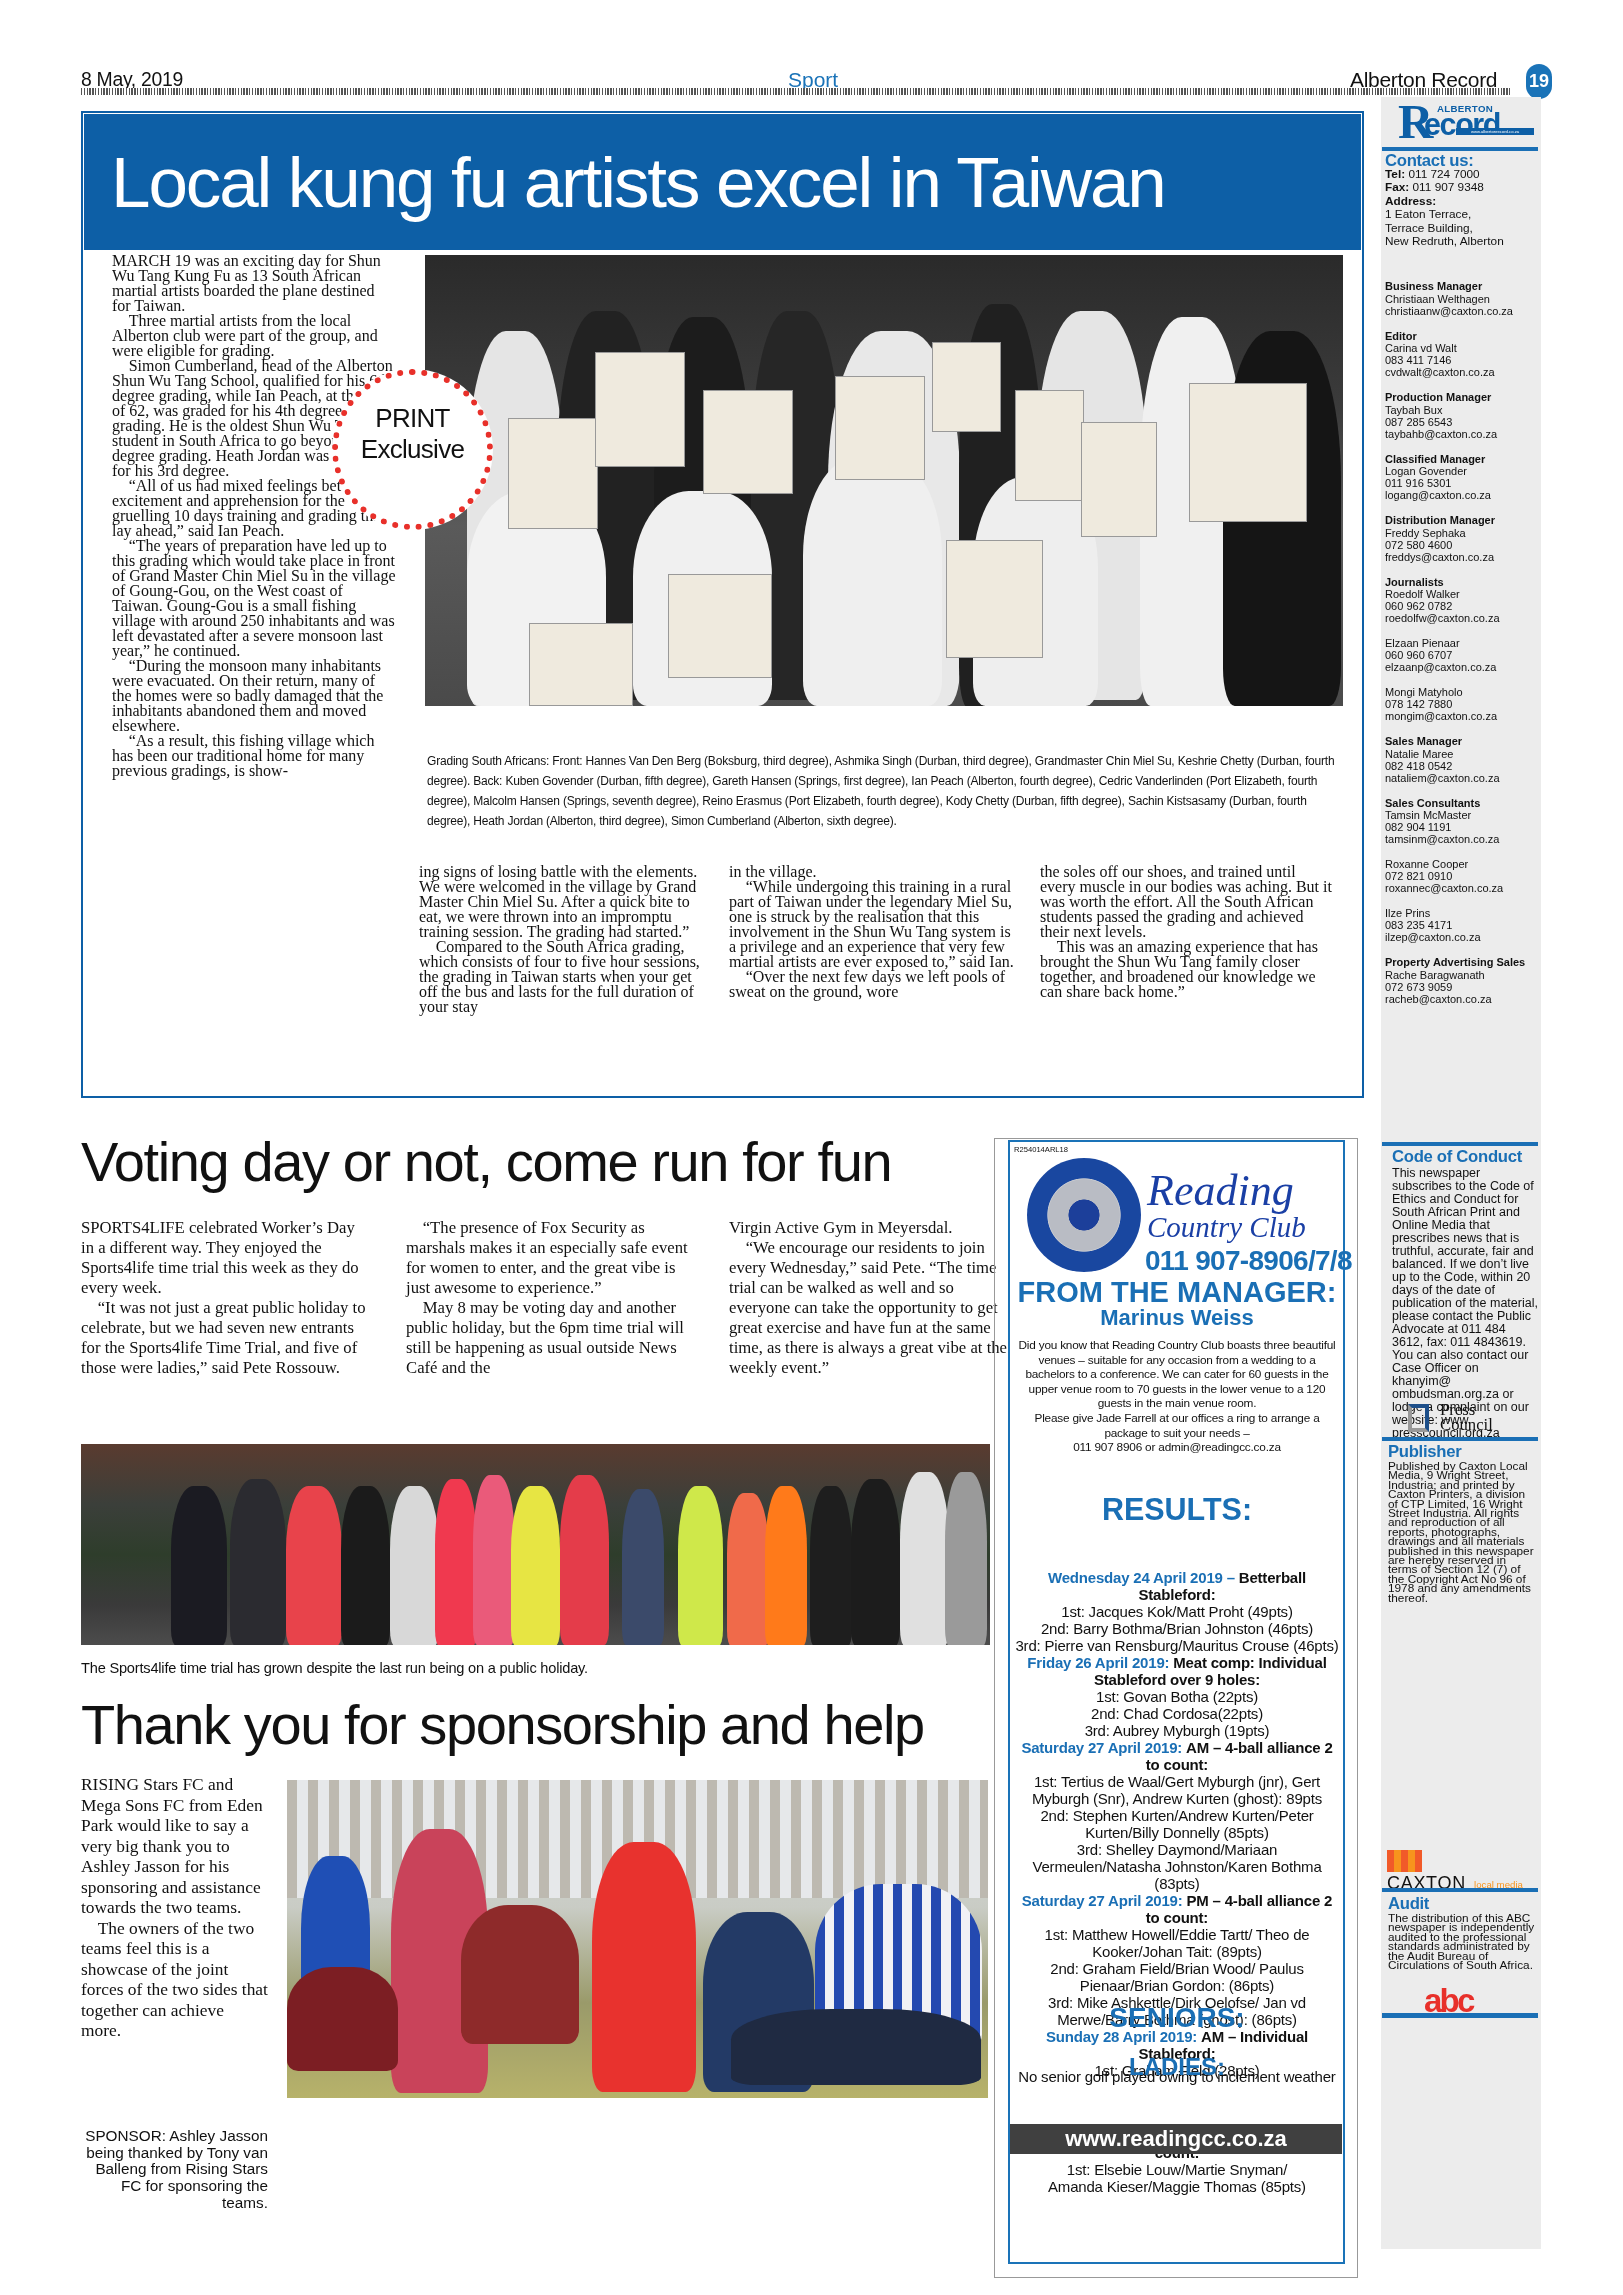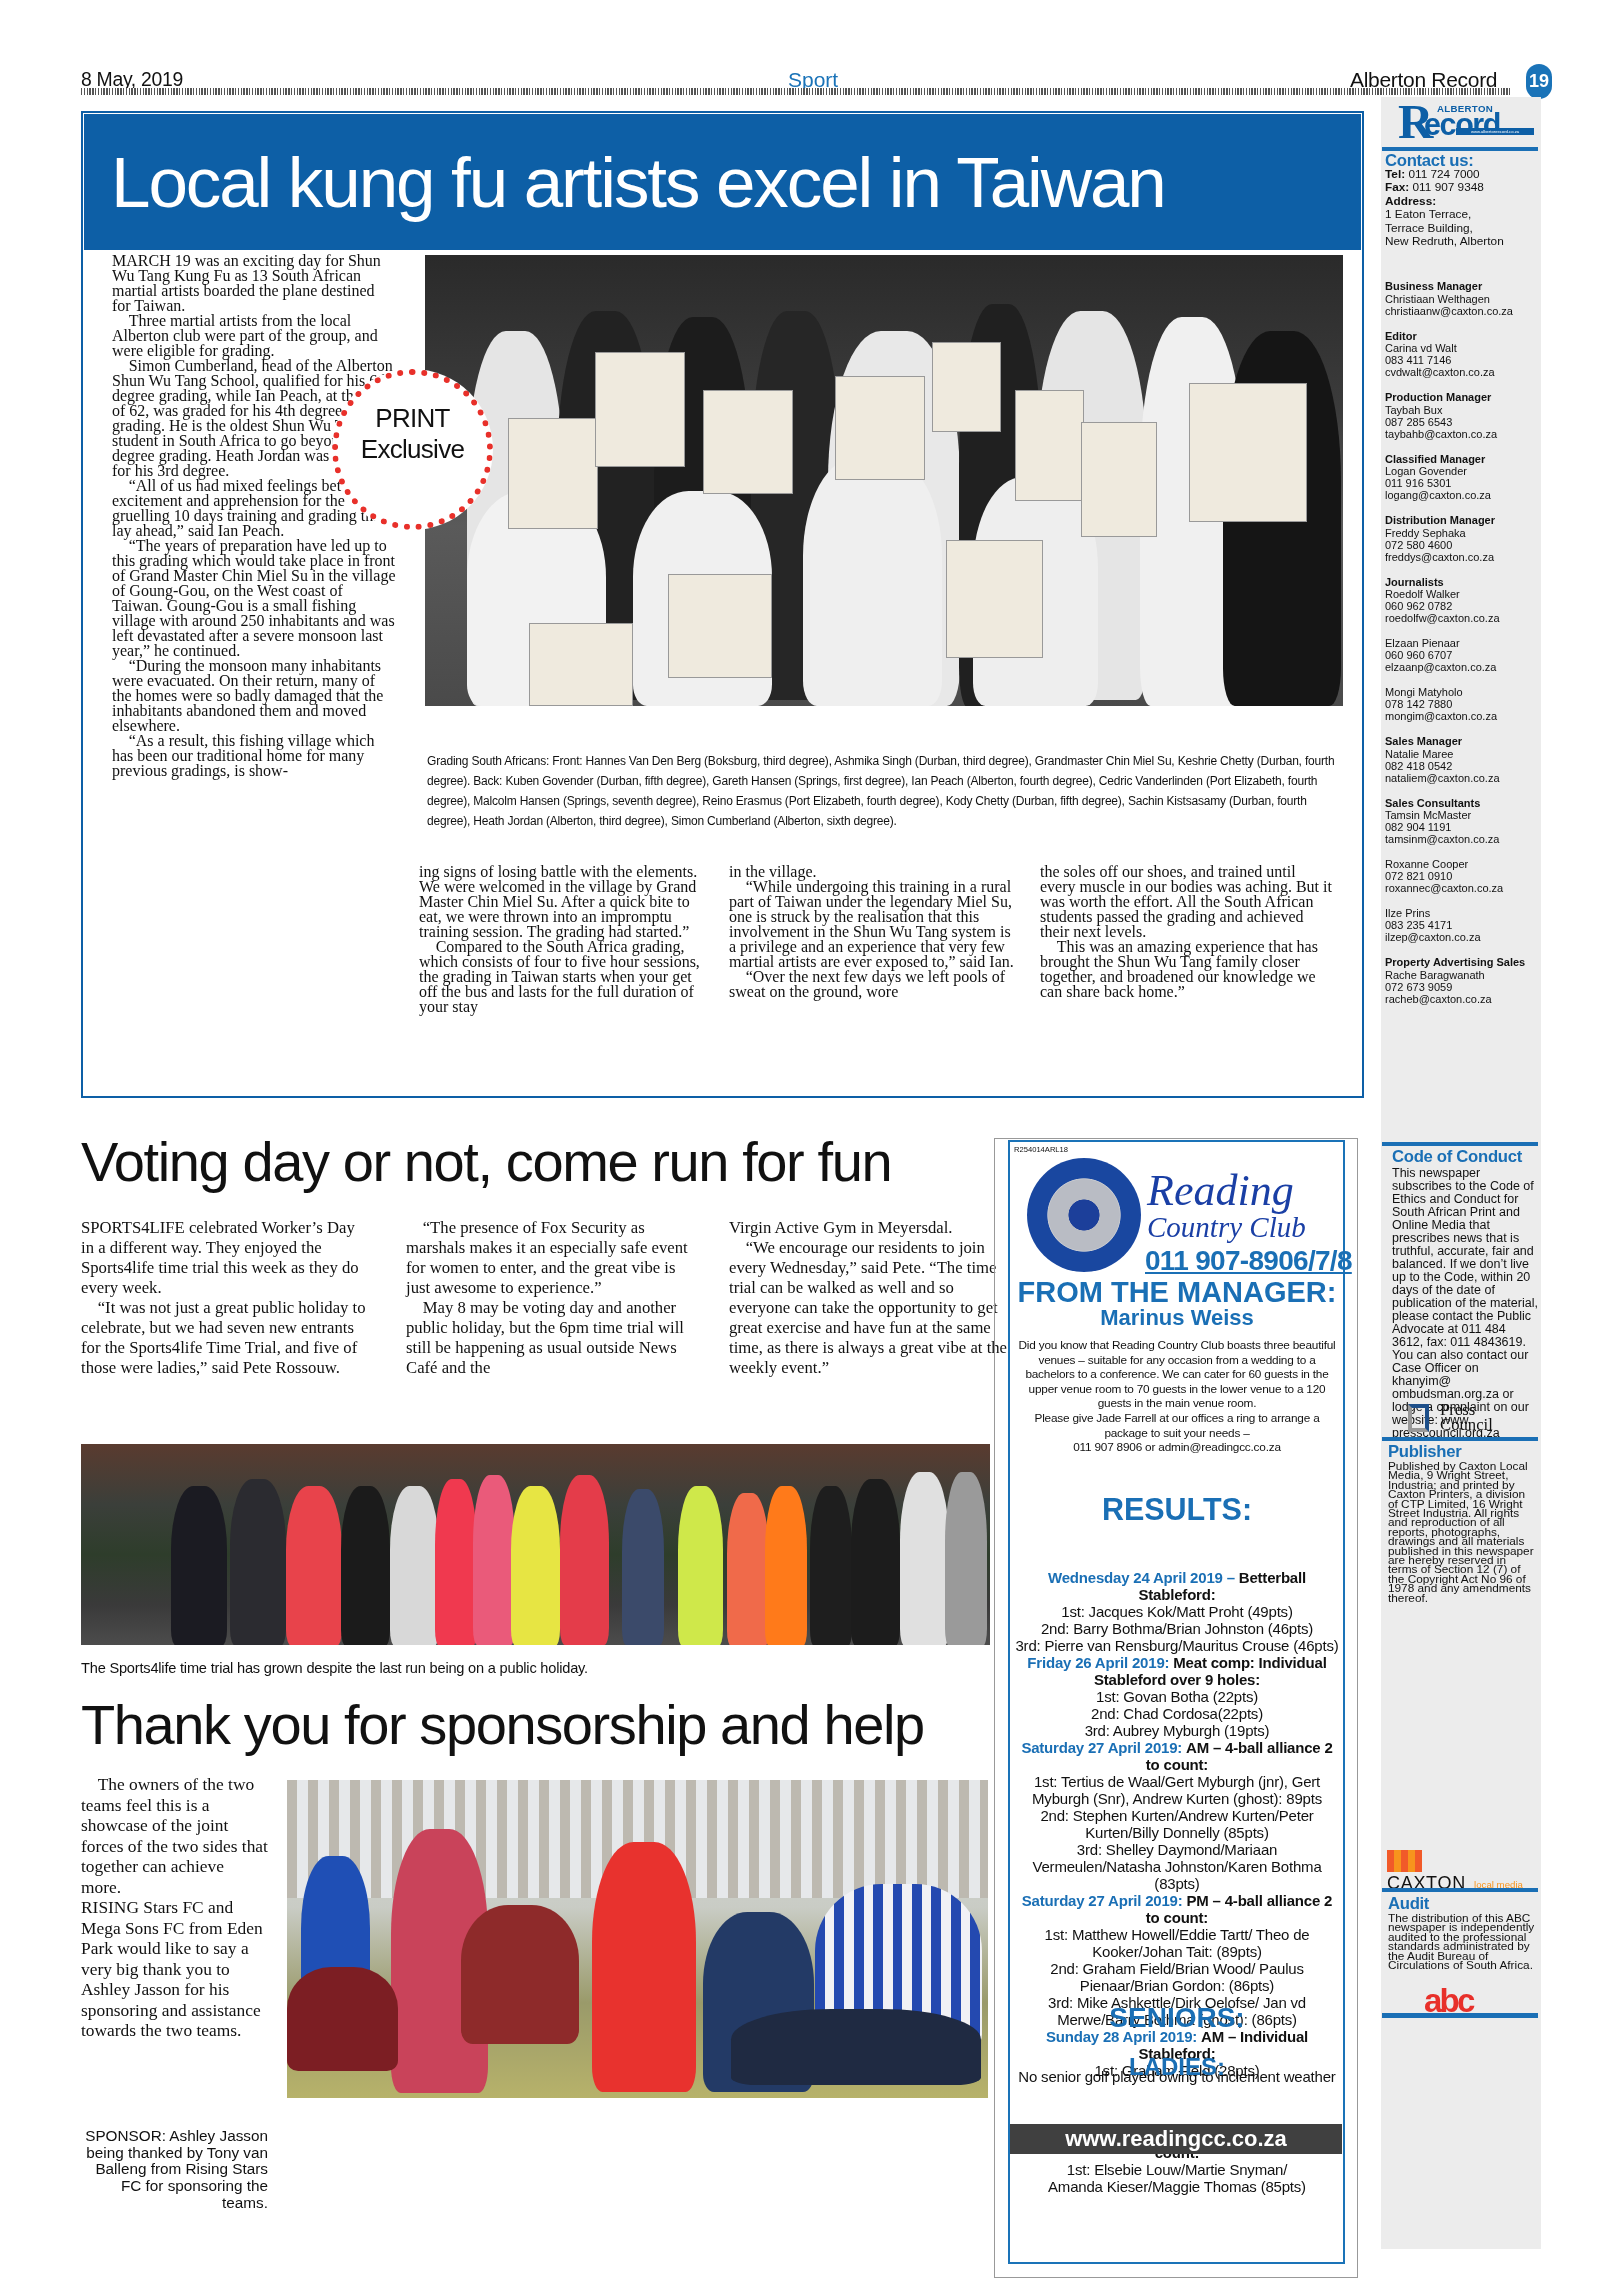--- a/index.html
+++ b/index.html
@@ -66,21 +66,21 @@
   .spons-photo { left: 287px; top: 1780px; width: 701px; height: 318px; background: linear-gradient(180deg,#d9dcd8 0%,#c9ccc5 40%,#9a9a6a 70%,#b7b26a 100%); overflow: hidden; }
 
   
   .ad-outer { left: 994px; top: 1138px; width: 364px; height: 1140px; border: 0.7px solid #999; }
   .ad-frame { left: 1008px; top: 1140px; width: 337px; height: 1124px; border: 2.1px solid #1a73b8; }
   .ad-code { left: 1014px; top: 1145px; font-size: 7.6px; }
   .ad-seal { left: 1027px; top: 1158px; width: 114px; height: 114px; border-radius: 50%; background: radial-gradient(circle,#c9ccd2 0 45%,#1947a0 46% 100%); }
   .ad-seal-inner { left: 1048px; top: 1179px; width: 72px; height: 72px; border-radius: 50%; background: radial-gradient(circle,#1c3f9a 0 30%,#b9bcc4 31%); }
   .ad-reading { left: 1147px; top: 1170px; font-family: "Liberation Serif", serif; font-style: italic; color: #1a3fa5; font-size: 44px; line-height: 42px; }
   .ad-country { left: 1147px; top: 1211px; font-family: "Liberation Serif", serif; font-style: italic; color: #1a3fa5; font-size: 29px; }
-  .ad-phone { left: 1145px; top: 1245px; color: #1a6fb5; font-weight: bold; font-size: 28px; letter-spacing: -0.7px; text-decoration: underline; }
+  .ad-phone { left: 1145px; top: 1245px; color: #1a6fb5; font-weight: bold; font-size: 28px; letter-spacing: -0.7px; }
   .ad-center { left: 1012px; width: 330px; text-align: center; }
   .ad-big { color: #1a6fb5; font-weight: bold; }
   .ad-body { font-size: 11.8px; line-height: 14.6px; letter-spacing: -0.2px; }
   .ad-results { font-size: 15px; line-height: 17px; letter-spacing: -0.2px; margin-top: 40px; }
   .ad-date { color: #1a6fb5; font-weight: bold; }
   .ad-event { font-weight: bold; }
   .ad-footer { left: 1010px; top: 2124px; width: 332px; height: 30px; background: #404040; color: #fff; font-weight: bold; font-size: 22px; text-align: center; line-height: 30px; }
 
   
   .pc-box { left: 1408px; top: 1404px; width: 21px; height: 28px; border: 4.2px solid #1d4f8a; border-left-color: #999; border-bottom-color: #999; }
@@ -313,22 +313,22 @@
   <div class="blob" style="left:684px;top:42px;width:42px;height:160px;background:#ff7a1a;"></div>
   <div class="blob" style="left:729px;top:42px;width:42px;height:160px;background:#1e1e1e;"></div>
   <div class="blob" style="left:770px;top:35px;width:49px;height:167px;background:#1c1c1c;"></div>
   <div class="blob" style="left:819px;top:28px;width:49px;height:174px;background:#e0e0e0;"></div>
   <div class="blob" style="left:864px;top:28px;width:42px;height:174px;background:#9a9a9a;"></div>
 </div>
 <div class="abs vote-caption">The Sports4life time trial has grown despite the last run being on a public holiday.</div>
 
 <div class="abs spons-title">Thank you for sponsorship and help</div>
 <div class="abs spons-col">
+  <p>RISING Stars FC and Mega Sons FC from Eden Park would like to say a very big thank you to Ashley Jasson for his sponsoring and assistance towards the two teams.</p>
   <p style="text-indent:16.7px">The owners of the two teams feel this is a showcase of the joint forces of the two sides that together can achieve more.</p>
-  <p>RISING Stars FC and Mega Sons FC from Eden Park would like to say a very big thank you to Ashley Jasson for his sponsoring and assistance towards the two teams.</p>
 </div>
 <div class="abs spons-caption">SPONSOR: Ashley Jasson being thanked by Tony van Balleng from Rising Stars FC for sponsoring the teams.</div>
 <div class="abs spons-photo" title="Ashley Jasson shaking hands with Tony van Balleng in front of youth football teams">
   <div style="position:absolute;left:0;top:0;width:100%;height:118px;background:repeating-linear-gradient(90deg,#bdb9b0 0 9.7px,#e6e8ea 9.7px 21px);"></div>
   <div class="blob" style="left:14px;top:76px;width:69px;height:180px;background:#1f4fb5;"></div>
   <div class="blob" style="left:104px;top:49px;width:97px;height:264px;background:#c9435a;"></div>
   <div class="blob" style="left:305px;top:62px;width:104px;height:250px;background:#e8322e;"></div>
   <div class="blob" style="left:174px;top:125px;width:118px;height:139px;background:#8e2a2a;"></div>
   <div class="blob" style="left:0px;top:187px;width:111px;height:104px;background:#7c1e23;"></div>
   <div class="blob" style="left:416px;top:132px;width:111px;height:180px;background:#233a66;"></div>

